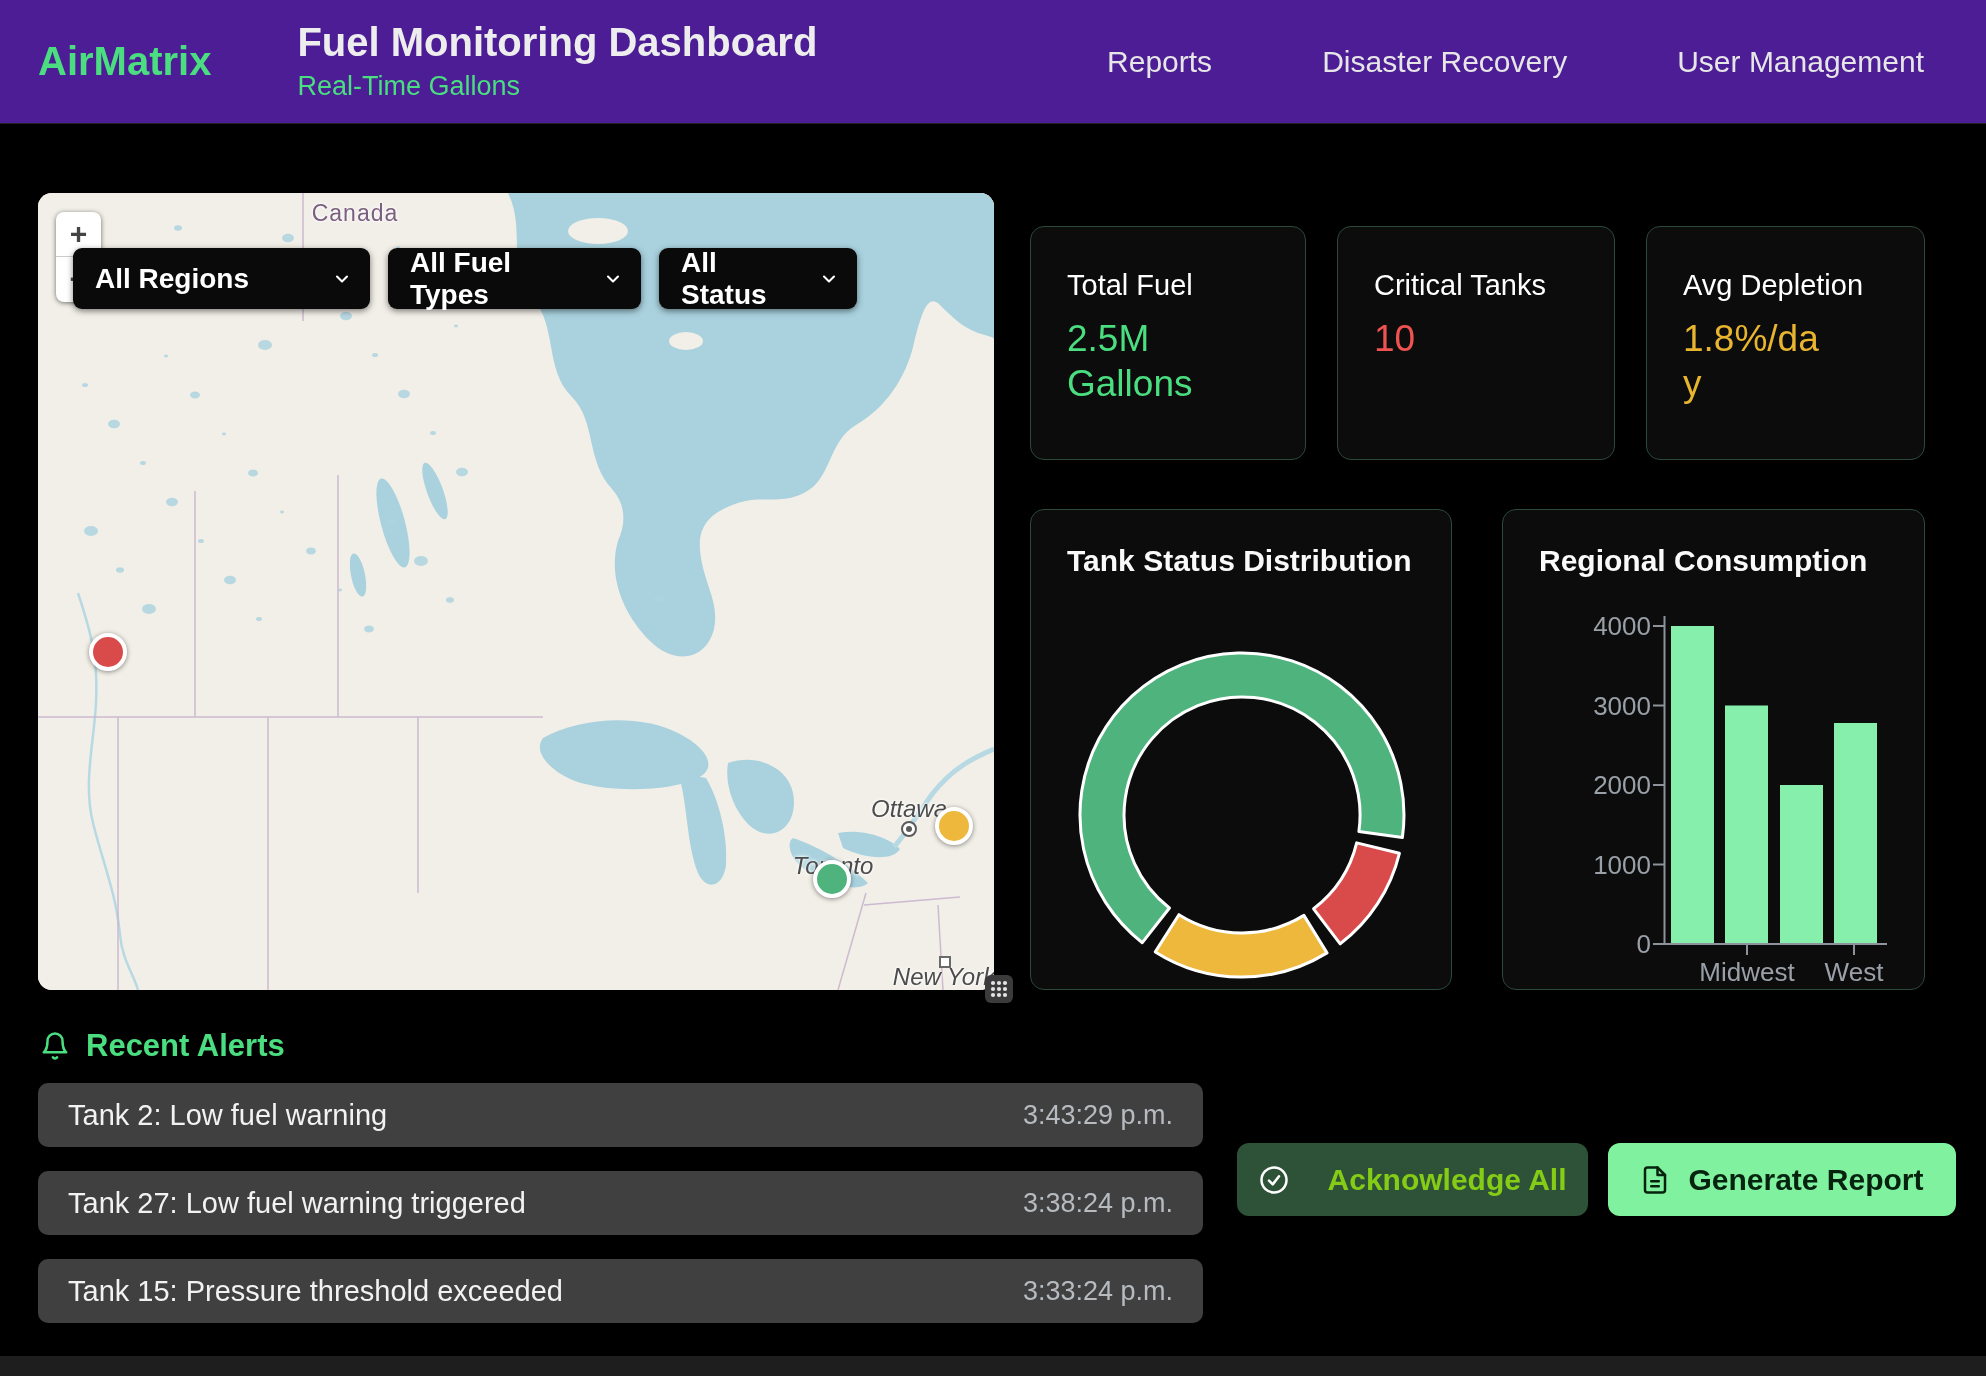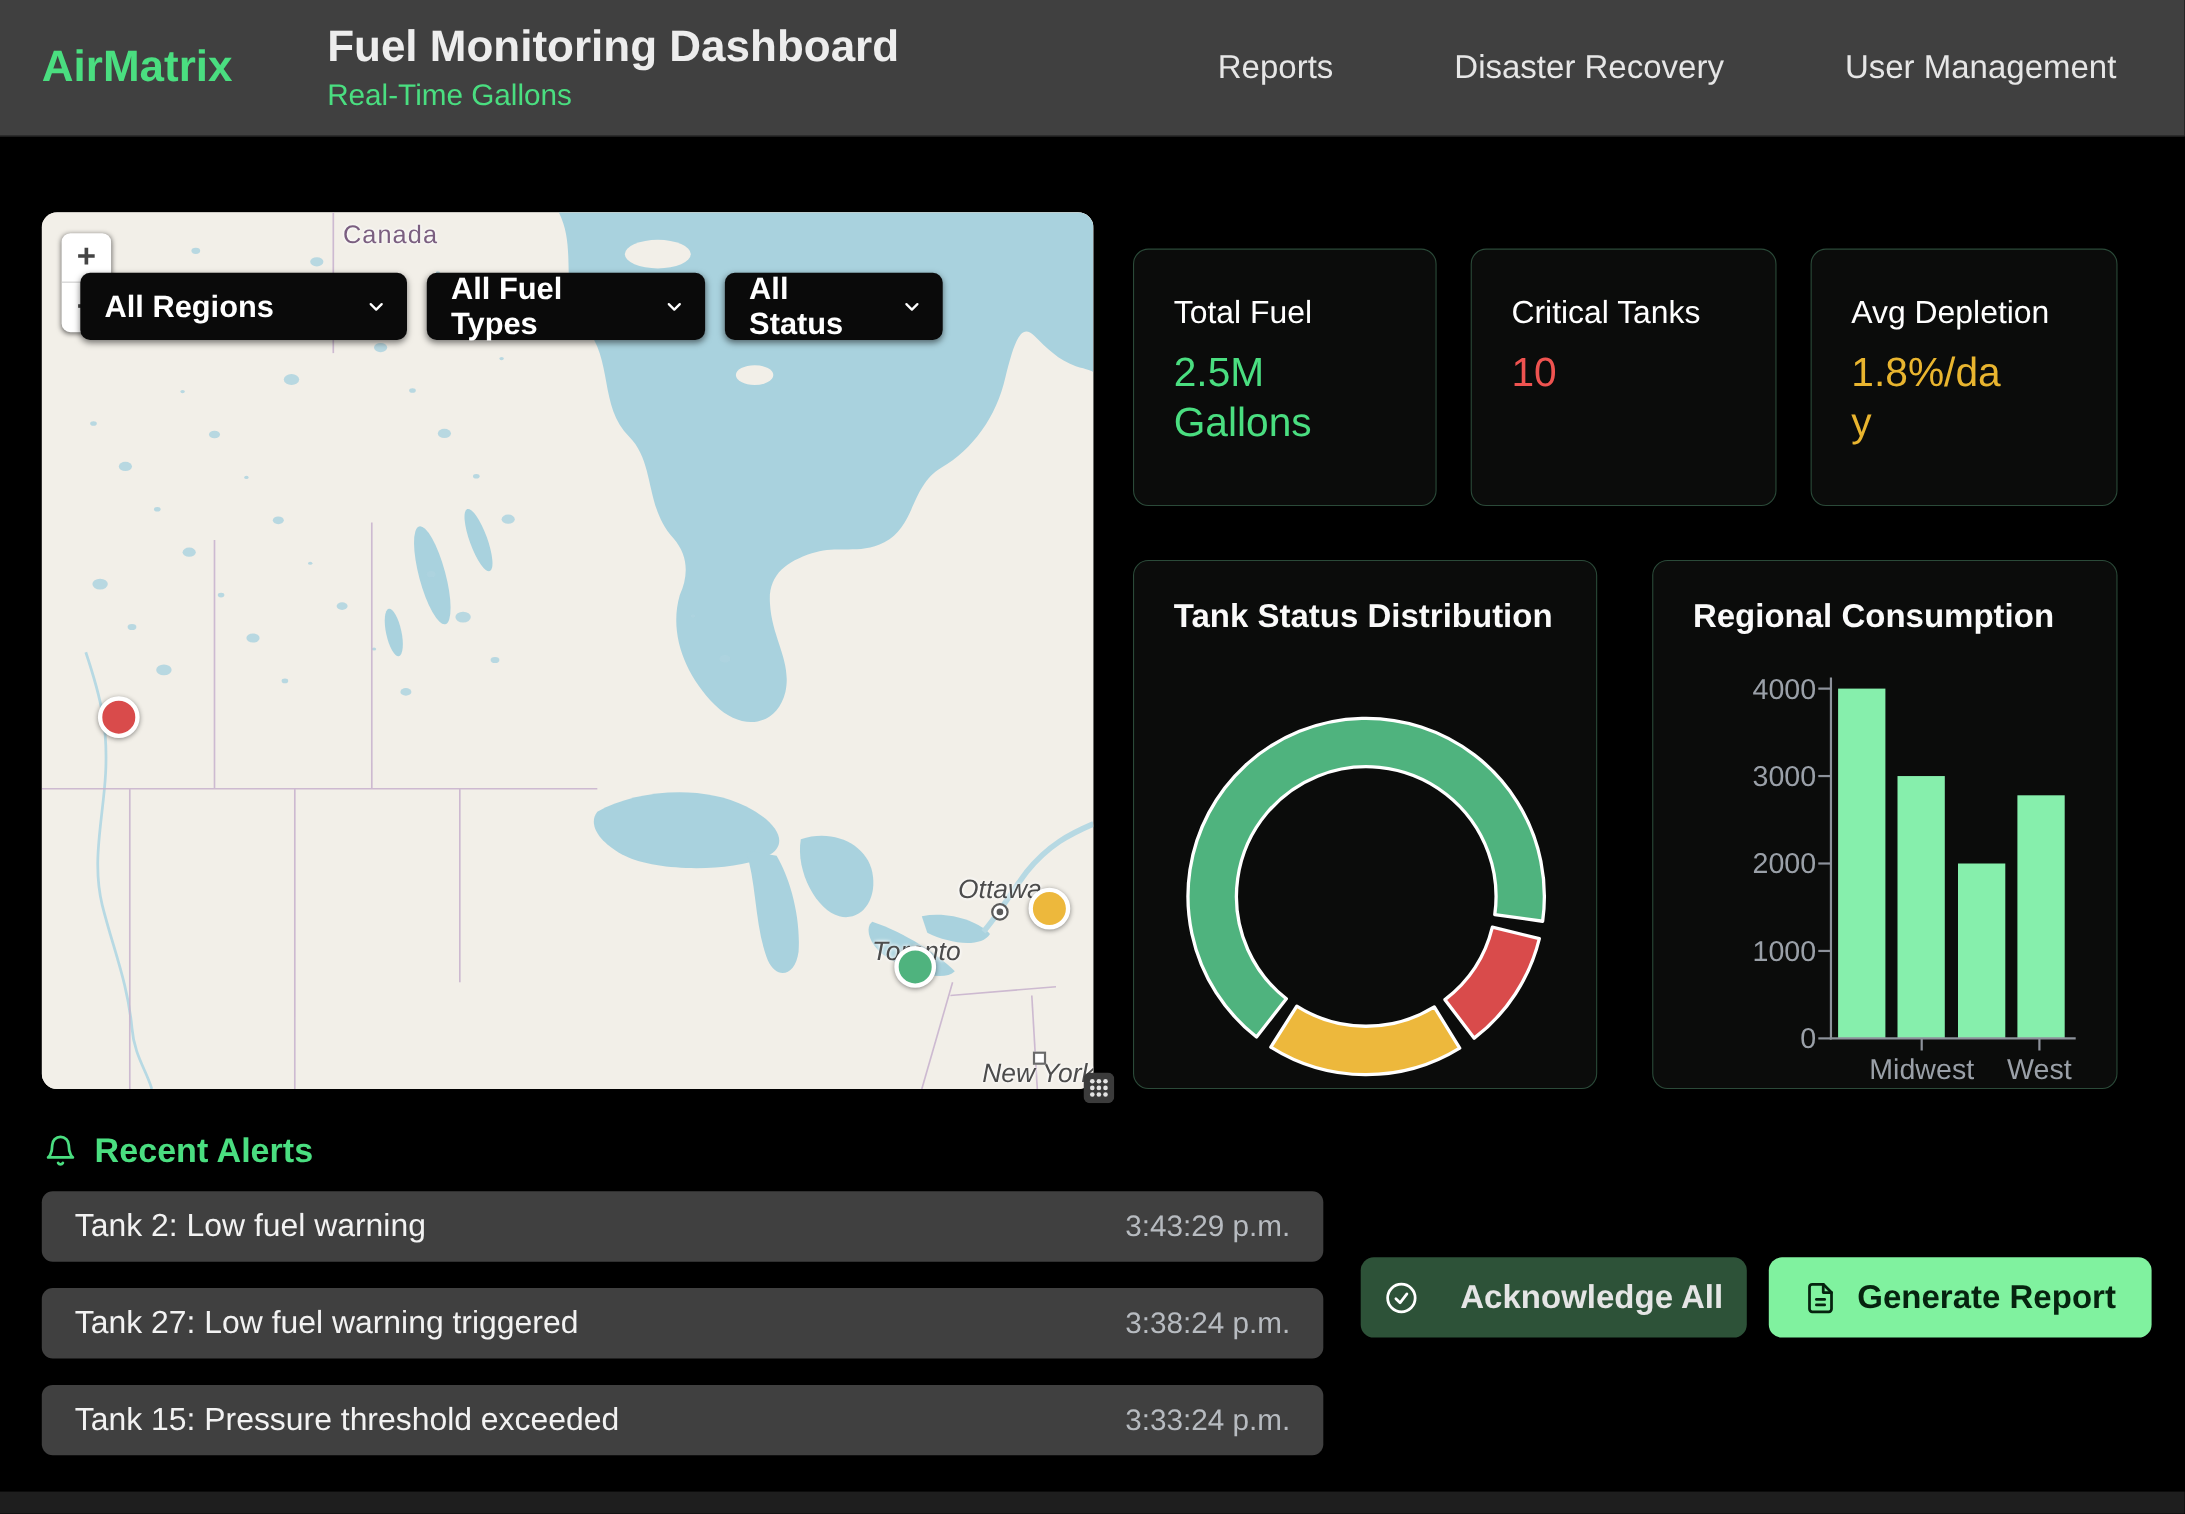--- a/index.html
+++ b/index.html
@@ -1,18 +1,18 @@
 <!DOCTYPE html>
 <html><head>
 <meta charset="utf-8">
 <style>
   html,body{margin:0;padding:0;background:#000;width:1986px;height:1376px;overflow:hidden;
     font-family:"Liberation Sans",sans-serif;-webkit-font-smoothing:antialiased;}
   
-  #app-header{position:absolute;left:0;top:0;width:1986px;height:124px;background:#404040;
+  #app-header{position:absolute;left:0;top:0;width:1986px;height:124px;background:#4c1d95;
     border-bottom:1px solid #232323;display:flex;align-items:center;box-sizing:border-box;
     padding:0 62px 0 38px;}
   .brand{font-size:40px;font-weight:bold;color:#4ade80;}
   .title-block{margin-left:86px;}
   .page-title{font-size:40px;font-weight:bold;color:#ededed;line-height:1.05;}
   .page-subtitle{font-size:27px;color:#4ade80;margin-top:8px;}
   nav{margin-left:auto;display:flex;gap:110px;}
   .nav-link{font-size:30px;color:#e6e6e6;cursor:pointer;white-space:nowrap;}
   
   #map-panel{position:absolute;left:38px;top:193px;width:956px;height:797px;border-radius:14px;
@@ -56,21 +56,21 @@
   #alerts-title{font-size:31px;font-weight:bold;color:#4ade80;}
   .alert-row{position:absolute;left:38px;width:1165px;height:64px;background:#404040;
     border-radius:10px;display:flex;align-items:center;justify-content:space-between;
     box-sizing:border-box;padding:0 30px;cursor:pointer;}
   .alert-text{font-size:29px;color:#f2f2f2;}
   .alert-time{font-size:27px;color:#b7bbc0;}
   
   .action-btn{position:absolute;top:1143px;height:73px;border-radius:12px;display:flex;
     align-items:center;justify-content:center;gap:18px;cursor:pointer;box-sizing:border-box;}
   #acknowledge-btn{left:1237px;width:351px;background:#2d5238;}
-  #acknowledge-btn .btn-label{font-size:30px;font-weight:bold;color:#e5e5e5;margin-left:21px;}
+  #acknowledge-btn .btn-label{font-size:30px;font-weight:bold;color:#84cc16;margin-left:21px;}
   #generate-btn{left:1608px;width:348px;background:#80f29f;}
   #generate-btn .btn-label{font-size:30px;font-weight:bold;color:#06230f;}
   
   #page-bottom-bar{position:absolute;left:0;top:1356px;width:1986px;height:20px;background:#1e1e1e;}
 </style>
 </head>
 <body>
 
 <div id="app-header">
   <div class="brand">AirMatrix</div>

